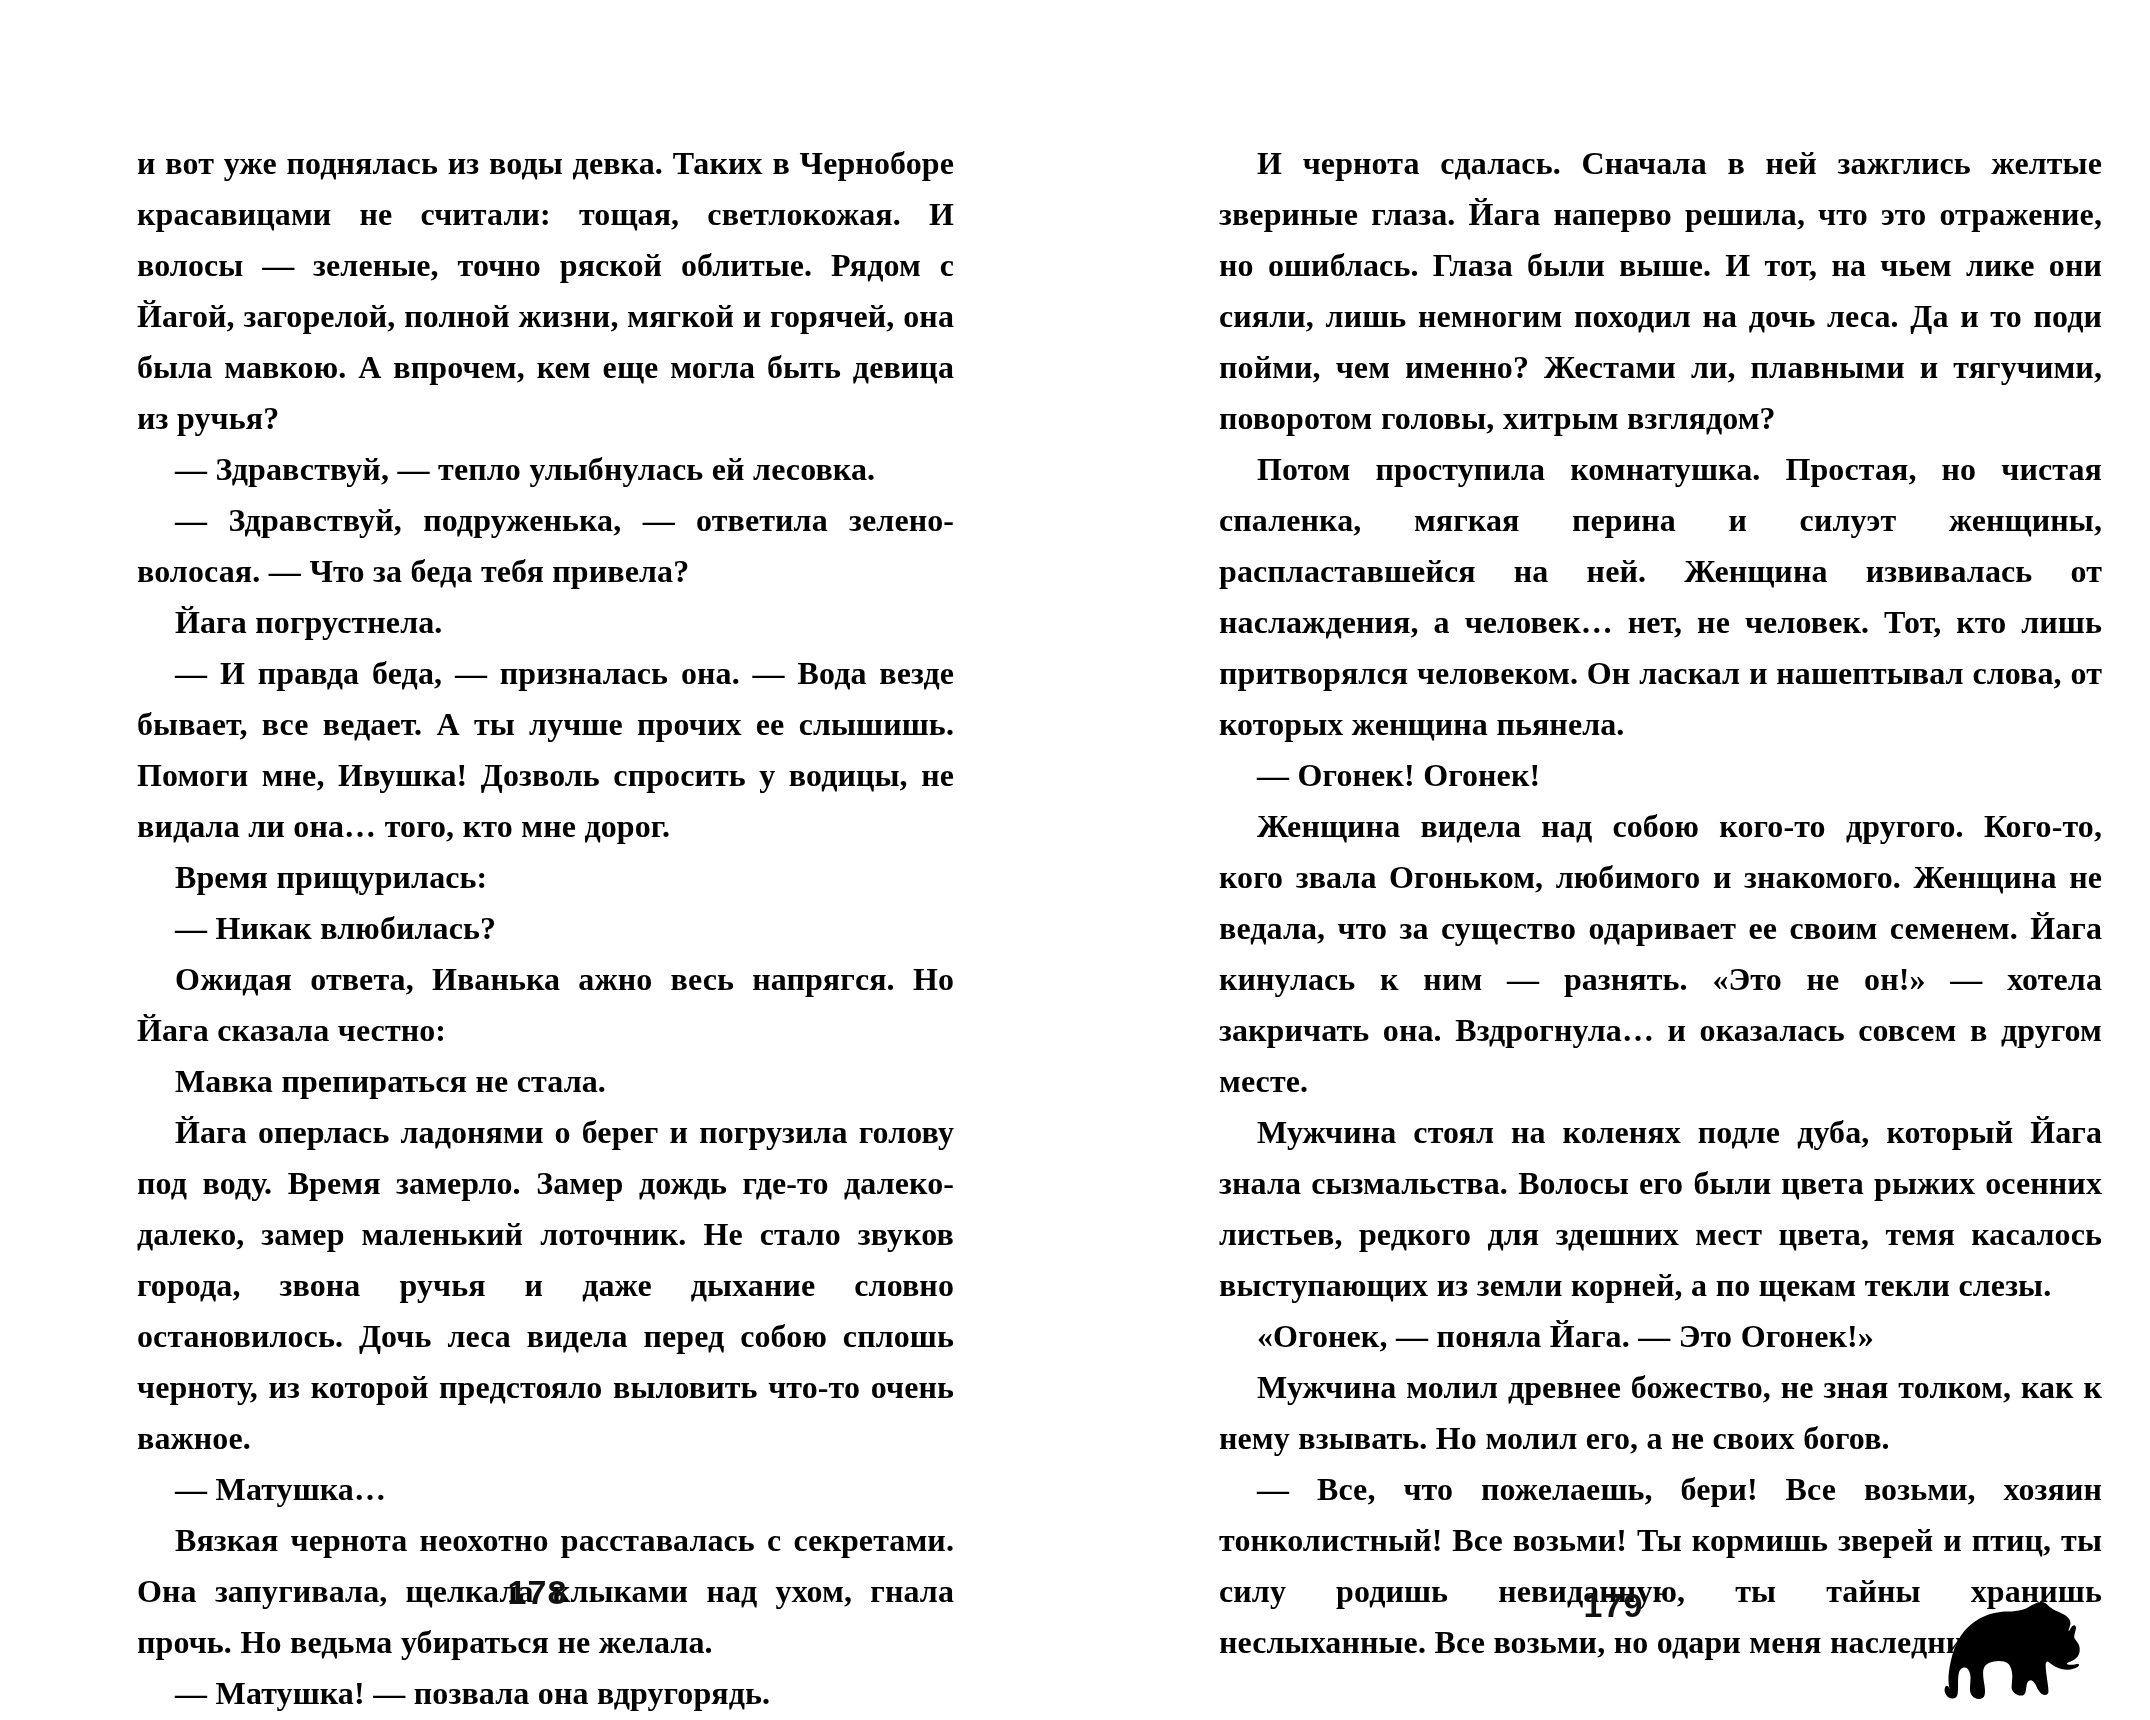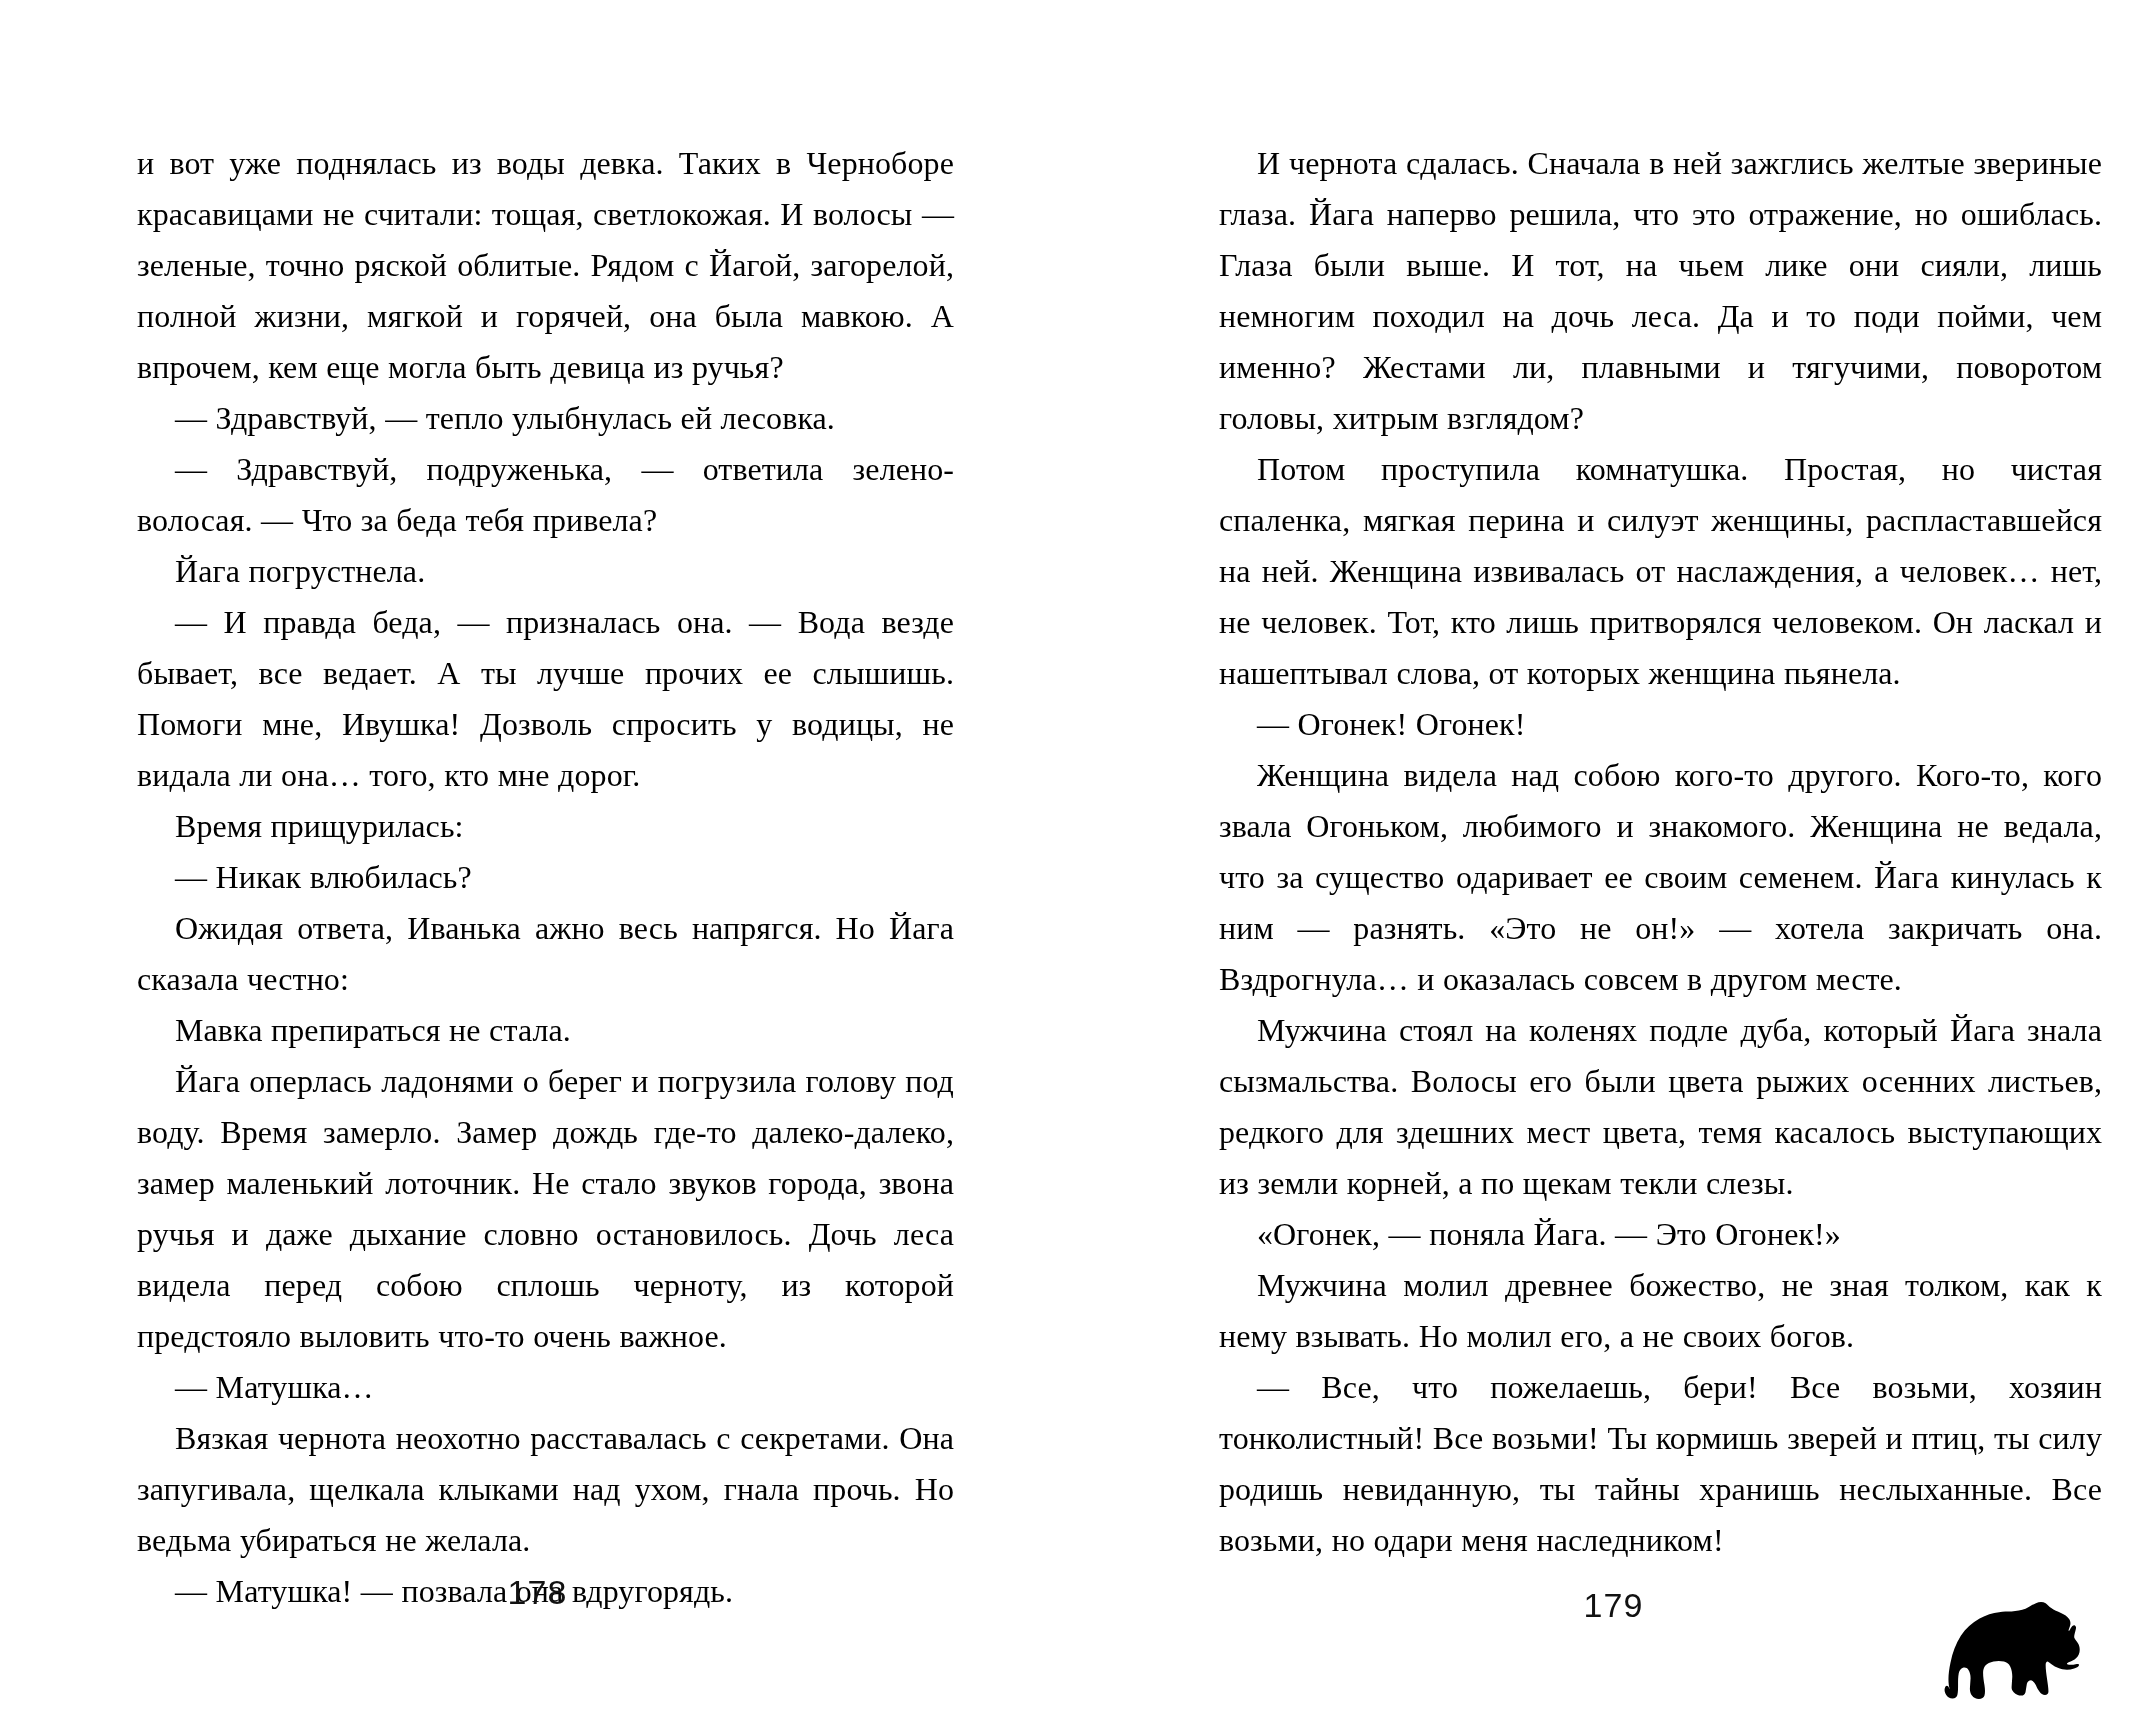--- a/index.html
+++ b/index.html
@@ -14,20 +14,21 @@
     position: relative;
     overflow: hidden;
     font-family: "Liberation Serif", "DejaVu Serif", serif;
     color: #000000;
   }
 
   .spread {
     position: absolute;
     inset: 0;
     display: block;
+    font-weight: bold;
   }
 
   
   .page {
     position: absolute;
     top: 0;
     height: 1720px;
   }
   .page-left  { left: 0;      width: 1075px; }
   .page-right { left: 1076px; width: 1075px; }

